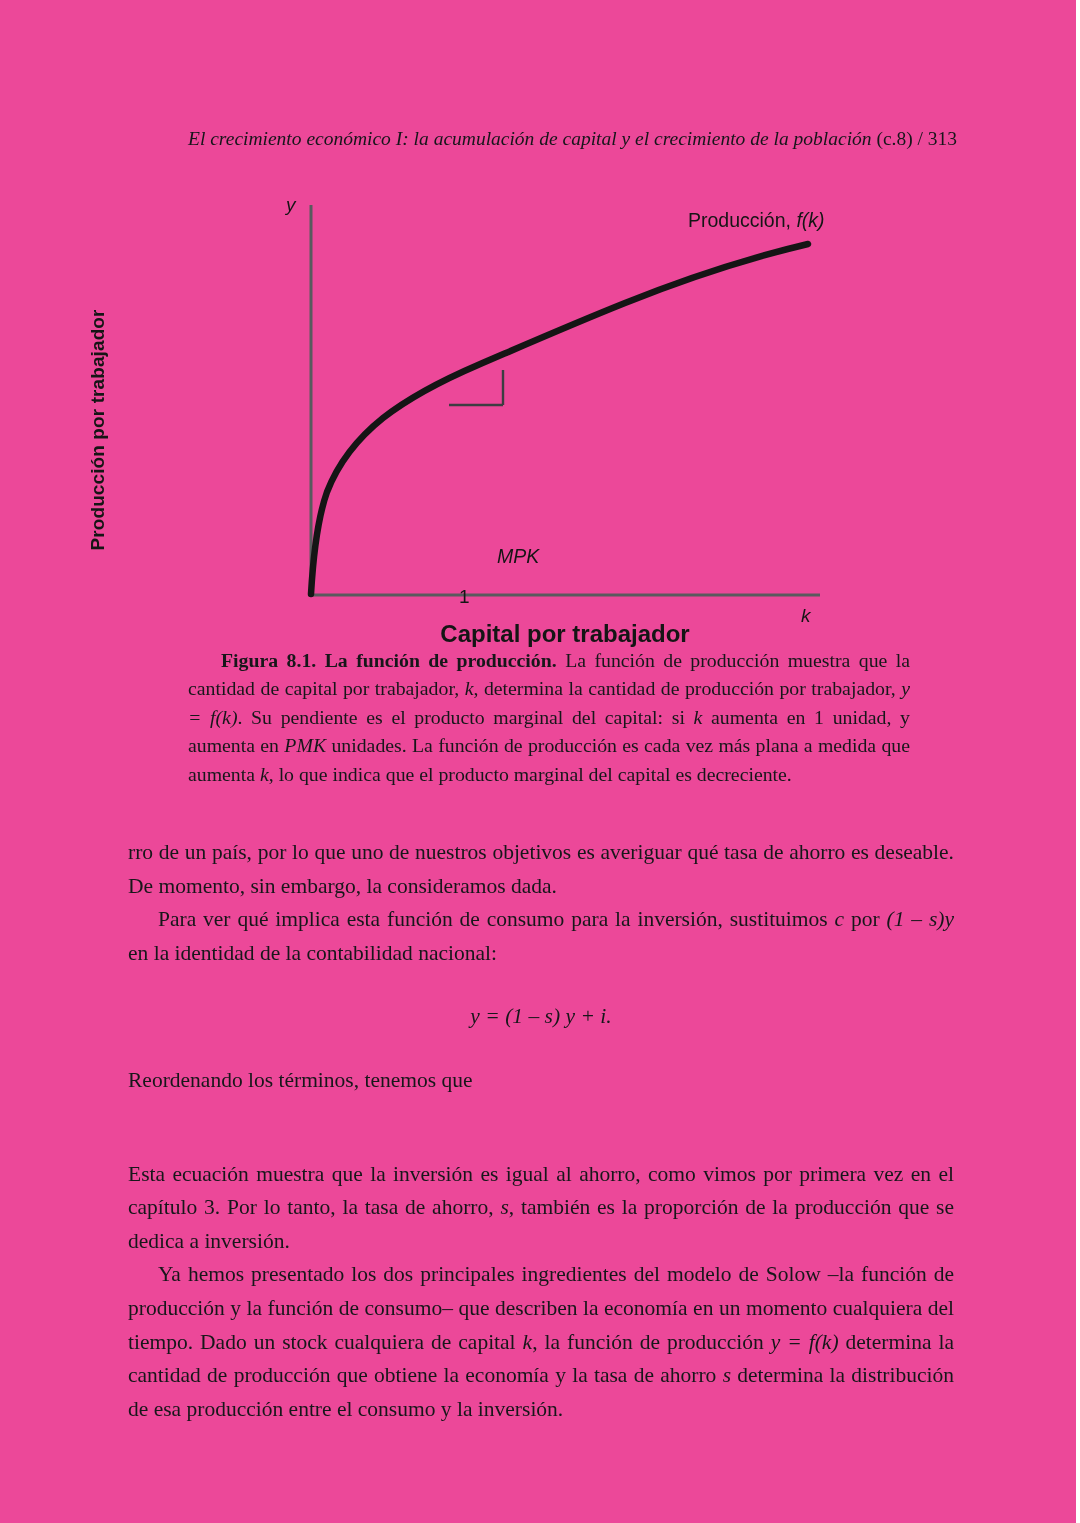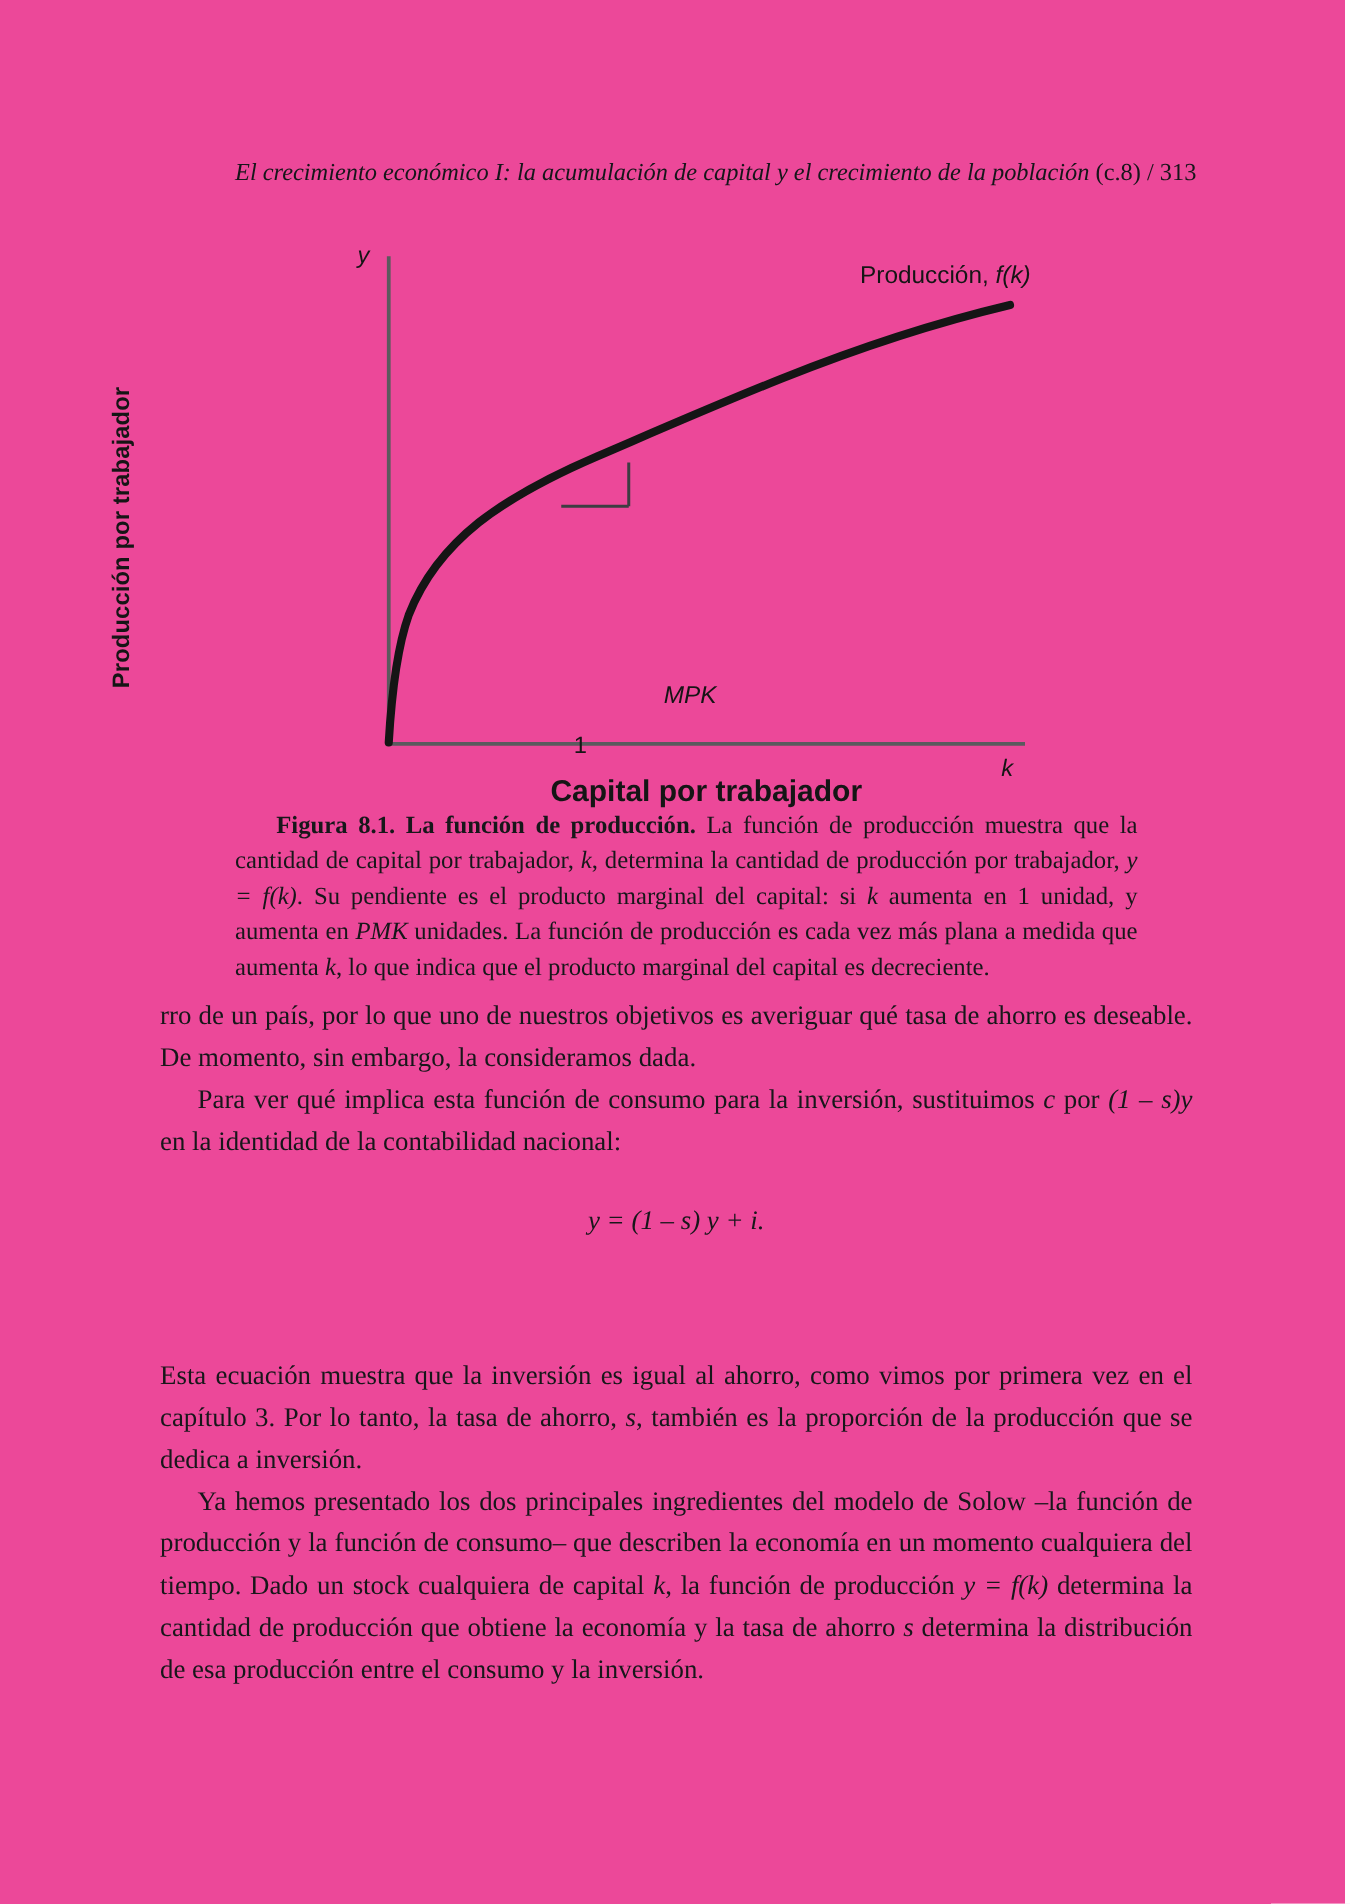--- a/index.html
+++ b/index.html
@@ -103,21 +103,21 @@
     top: 29px;
     font-family: "Liberation Sans", "DejaVu Sans", sans-serif;
     font-size: 19.5px;
     color: #151515;
     white-space: nowrap;
     text-align: center;
   }
   #curve-label .fk { font-style: italic; }
   #mpk-label {
     position: absolute;
-    left: 531px;
+    left: 497px;
     top: 365px;
     font-family: "Liberation Sans", "DejaVu Sans", sans-serif;
     font-style: italic;
     font-size: 19.5px;
     color: #151515;
   }
   #run-label {
     position: absolute;
     left: 459px;
     top: 406px;
@@ -137,21 +137,21 @@
     text-align: justify;
     color: #17171a;
   }
   #figure-caption b { font-weight: bold; margin-left: 33px; }
   #figure-caption i { font-style: italic; }
 
   
   #body-text {
     position: absolute;
     left: 128px;
-    top: 796px;
+    top: 836px;
     width: 826px;
     font-size: 21.5px;
     line-height: 33.6px;
     text-align: justify;
     color: #17171a;
   }
   #body-text p {
     margin: 0;
   }
   #body-text p.indent {
@@ -214,20 +214,21 @@
   <div id="body-text">
 
     <p>rro de un país, por lo que uno de nuestros objetivos es averiguar qué tasa de ahorro es deseable. De momento, sin embargo, la consideramos dada.</p>
 
     <p class="indent"><span>Para ver qué implica esta función de consumo para la inversión, sustituimos </span><i>c</i><span> por </span><i>(1 – s)y</i><span> en la identidad de la contabilidad nacional:</span></p>
 
     <div class="eq-spacer-top"></div>
     <p class="equation">y = (1 – s) y + i.</p>
     <div class="eq-spacer-bottom"></div>
 
+    <p>Reordenando los términos, tenemos que</p>
 
     <div class="eq-spacer-top"></div>
     <div class="eq-spacer-bottom"></div>
 
     <p><span>Esta ecuación muestra que la inversión es igual al ahorro, como vimos por primera vez en el capítulo 3. Por lo tanto, la tasa de ahorro, </span><i>s</i><span>, también es la proporción de la producción que se dedica a inversión.</span></p>
 
     <p class="indent"><span>Ya hemos presentado los dos principales ingredientes del modelo de Solow –la función de producción y la función de consumo– que describen la economía en un momento cualquiera del tiempo. Dado un stock cualquiera de capital </span><i>k</i><span>, la función de producción </span><i>y = f(k)</i><span> determina la cantidad de producción que obtiene la economía y la tasa de ahorro </span><i>s</i><span> determina la distribución de esa producción entre el consumo y la inversión.</span></p>
 
   </div>
 

